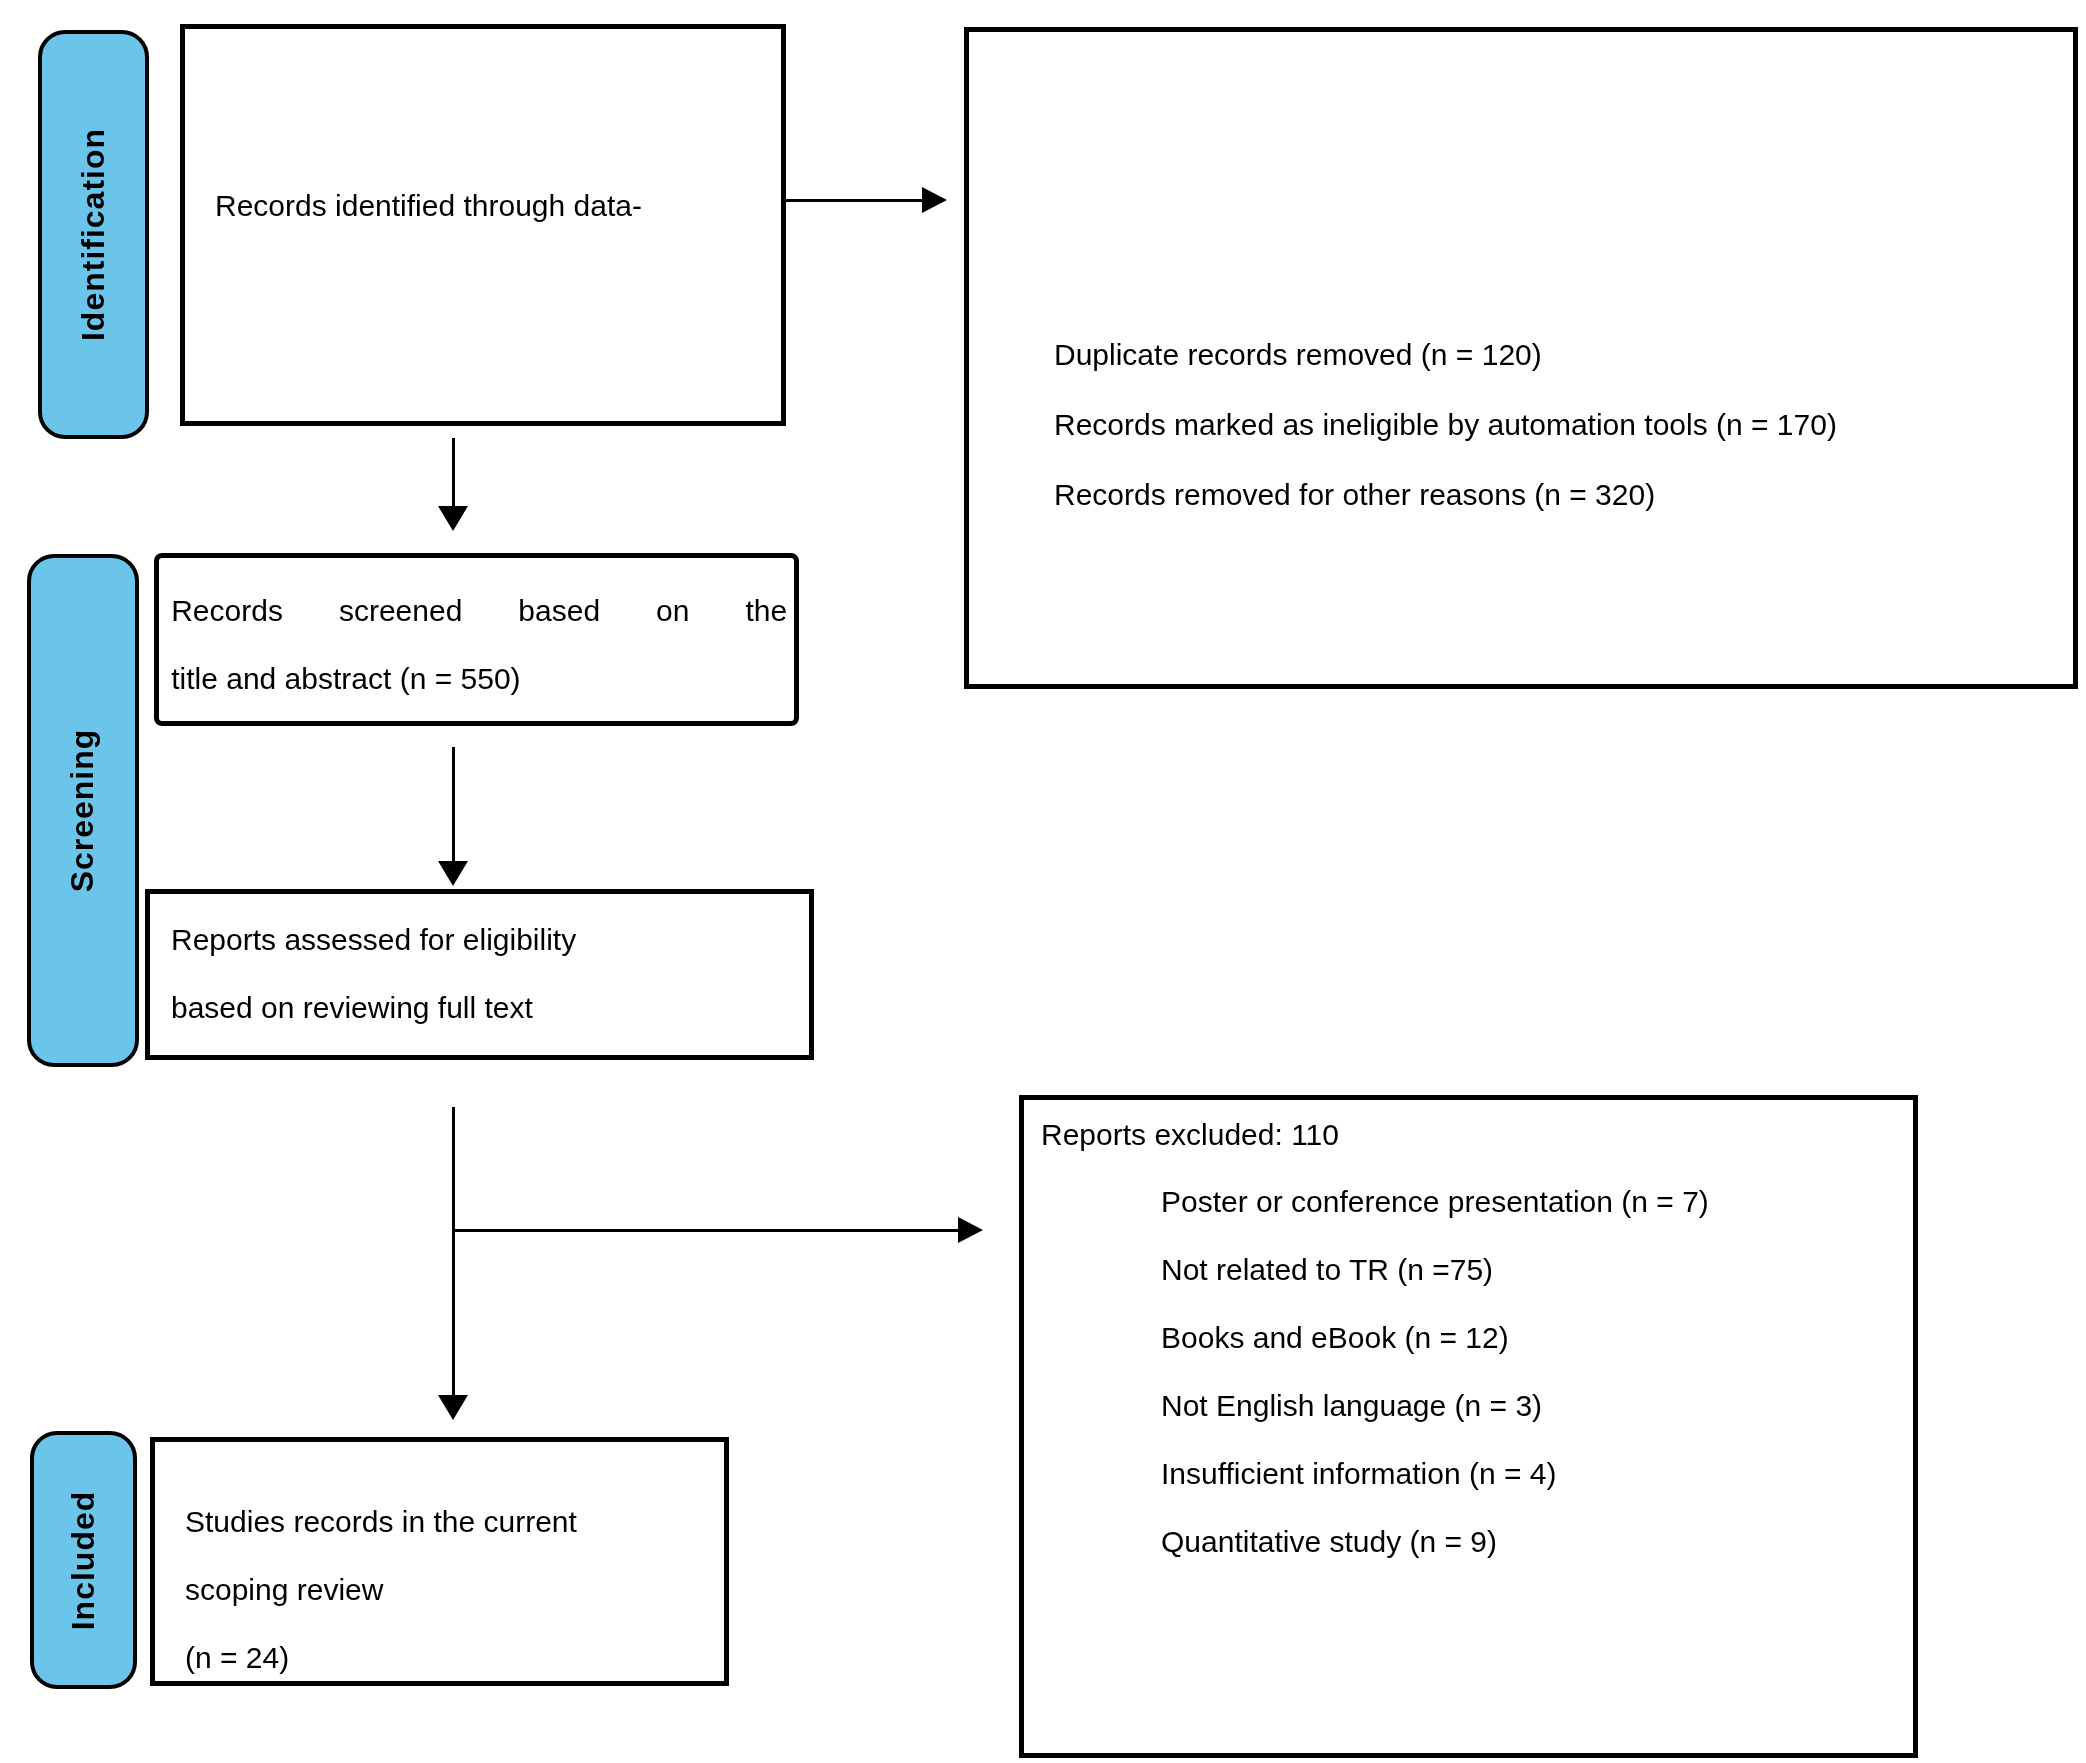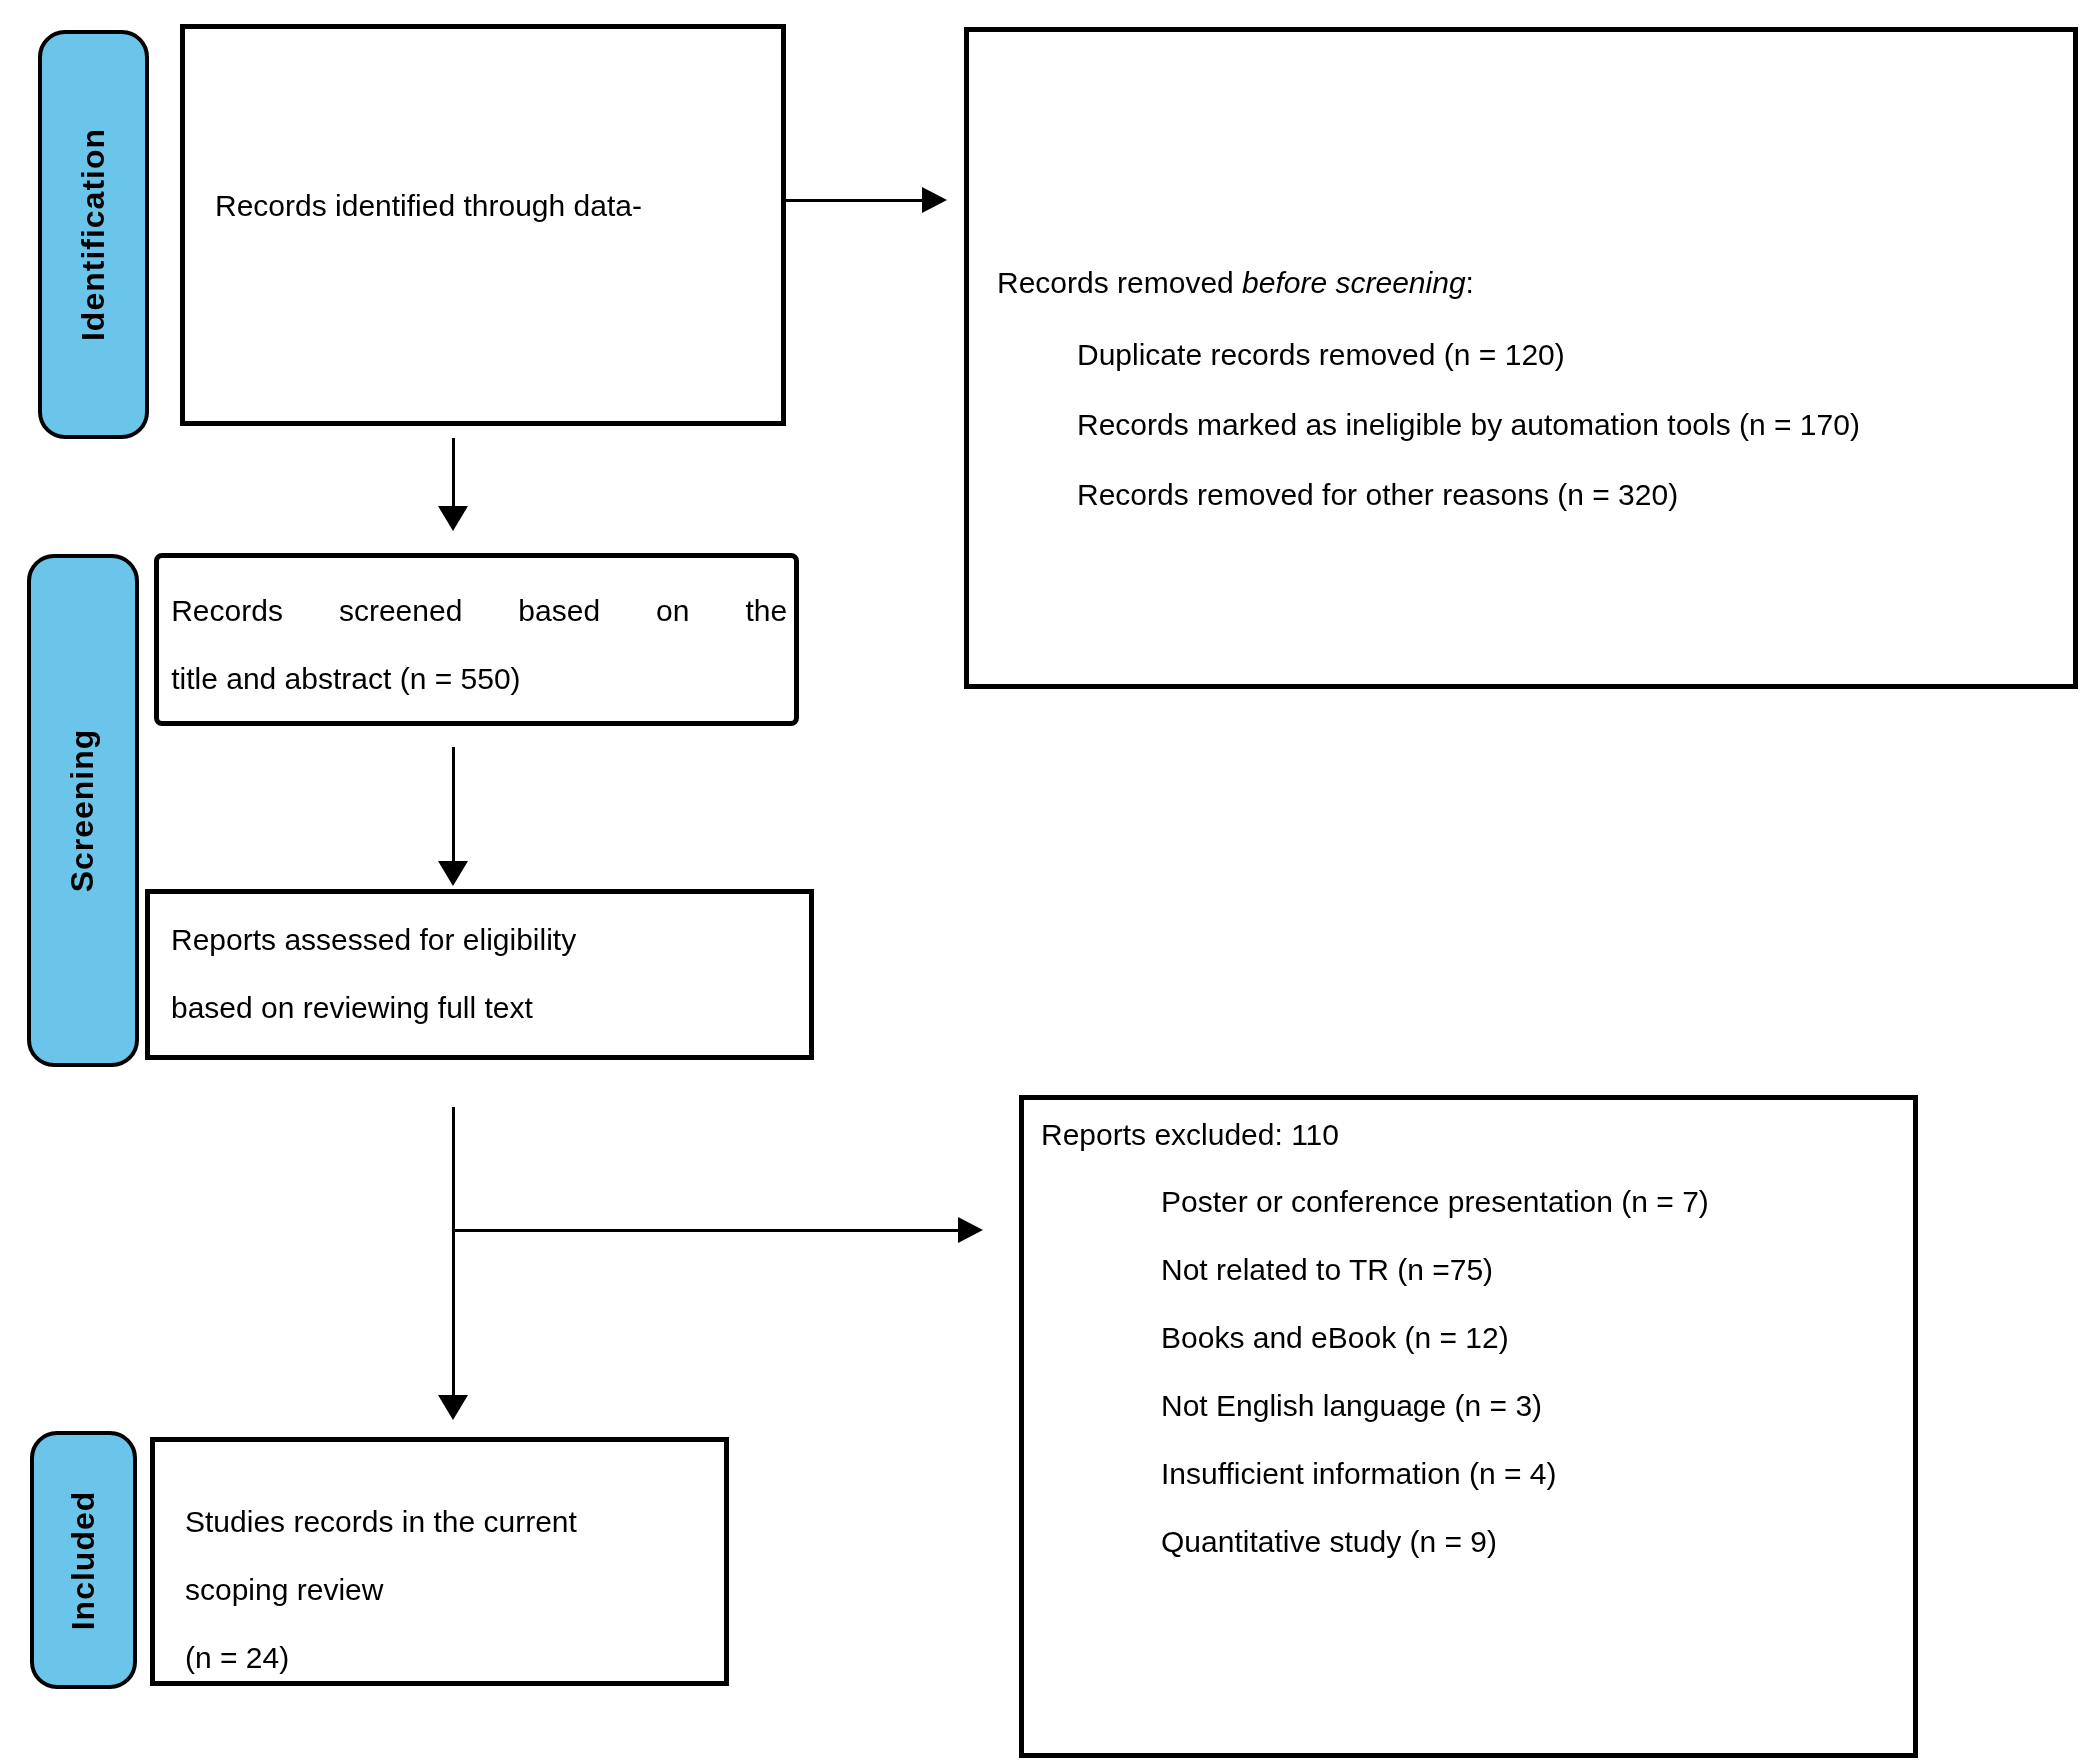--- a/index.html
+++ b/index.html
@@ -90,24 +90,21 @@
     <span>Included</span>
   </div>
 
   <div class="fbox" style="left:180px; top:24.4px; width:606px; height:402px;padding-left:32px;">
     <div class="btext" style="left:30px; top:143px;">
       <div>Records identified through data-</div>
     </div>
   </div>
 
   <div class="fbox" style="left:964px; top:27px; width:1114px; height:662px;">
-    <div class="btext" style="left:28px; top:217px;">
-      <span>Records removed </span><span class="it">before screening</span><span>:</span>
-    </div>
-    <div class="btext indent-items" style="left:85px; top:288px; line-height:70px;margin-left:23px;">
+    <div class="btext indent-items" style="left:85px; top:288px; line-height:70px;">
       <div>Duplicate records removed (n = 120)</div>
       <div>Records marked as ineligible by automation tools (n = 170)</div>
       <div>Records removed for other reasons (n = 320)</div>
     </div>
   </div>
 
   <div class="fbox" style="left:154px; top:553px; width:645px; height:173px;border-radius:8px;">
     <div class="btext" style="left:12.2px; top:18.6px; width:616px;">
       <div class="justify-line">Records screened based on the</div>
       <div>title and abstract (n = 550)</div>

